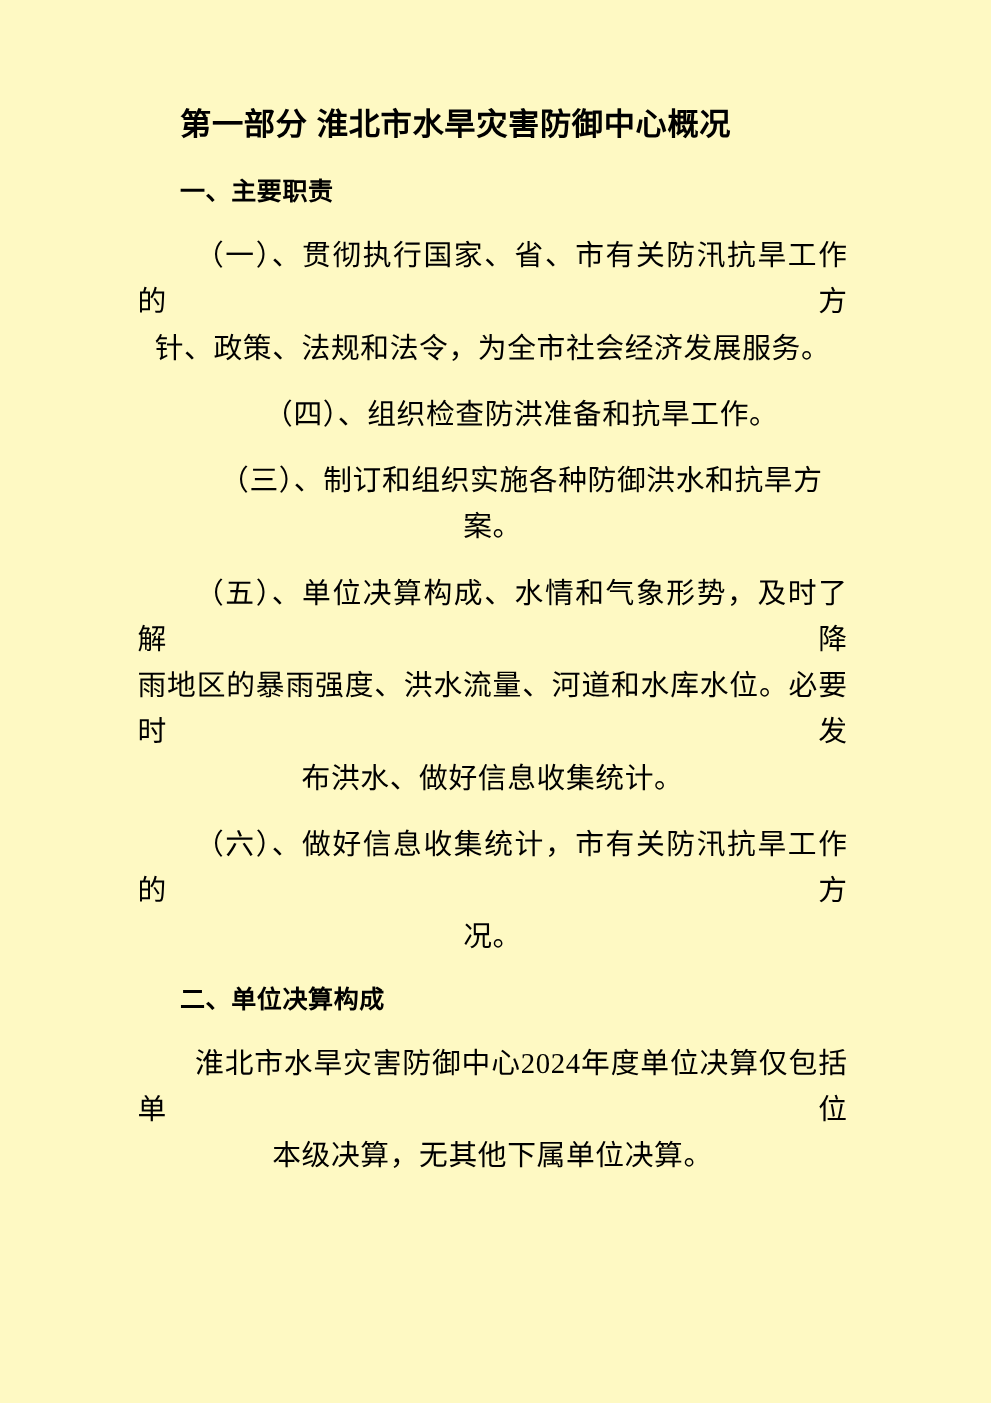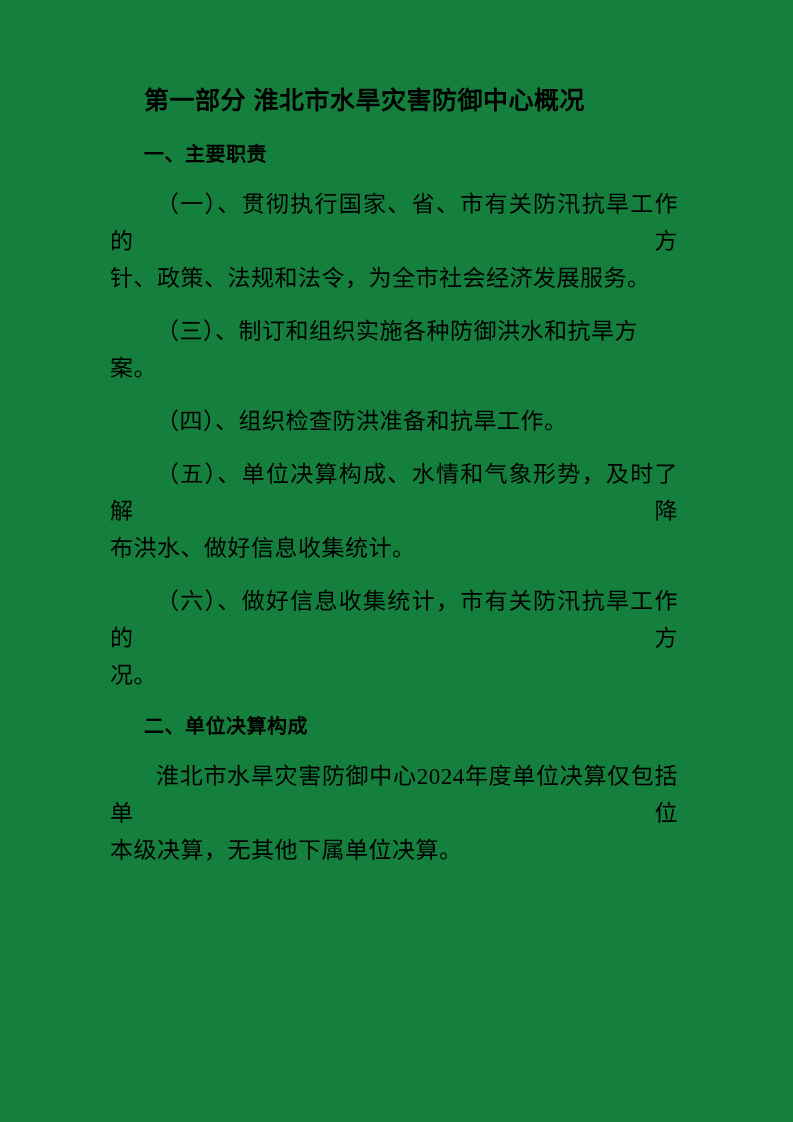--- a/index.html
+++ b/index.html
@@ -6,21 +6,21 @@
   html, body {
     margin: 0;
     padding: 0;
     background: #ffffff;
   }
   .page {
     position: relative;
     width: 793px;
     height: 1122px;
     margin: 0 auto;
-    background: #15803d;
+    background: #fef9c3;
     color: #000000;
     box-sizing: border-box;
     padding: 83px 99px 0 94px; 
     overflow: hidden;
   }
   
   .part-heading {
     font-family: "Liberation Sans", "DejaVu Sans", sans-serif;
     font-weight: bold;
     font-size: 25px;
@@ -55,21 +55,21 @@
     line-height: 37px;
     letter-spacing: 0.5px;
   }
   
   .line.jline {
     text-align: justify;
     text-align-last: justify;
   }
   
   .line.nline {
-    text-align: left;
+    text-align: center;
   }
   
   .line.first {
     text-indent: 46px;
   }
 </style>
 </head>
 <body>
 
 <div class="page">
@@ -78,29 +78,30 @@
 
   <div class="section-heading">一、主要职责</div>
 
   <div class="para">
     <div class="line jline first">（一）、贯彻执行国家、省、市有关防汛抗旱工作的方</div>
     <div class="line nline">针、政策、法规和法令，为全市社会经济发展服务。</div>
   </div>
 
 
   <div class="para">
+    <div class="line nline first">（四）、组织检查防洪准备和抗旱工作。</div>
+  </div>
+
+  <div class="para">
     <div class="line nline first">（三）、制订和组织实施各种防御洪水和抗旱方案。</div>
   </div>
 
   <div class="para">
-    <div class="line nline first">（四）、组织检查防洪准备和抗旱工作。</div>
-  </div>
-
-  <div class="para">
     <div class="line jline first">（五）、单位决算构成、水情和气象形势，及时了解降</div>
+    <div class="line jline">雨地区的暴雨强度、洪水流量、河道和水库水位。必要时发</div>
     <div class="line nline">布洪水、做好信息收集统计。</div>
   </div>
 
   <div class="para">
     <div class="line jline first">（六）、做好信息收集统计，市有关防汛抗旱工作的方</div>
     <div class="line nline">况。</div>
   </div>
 
   <div class="section-heading second">二、单位决算构成</div>
 

